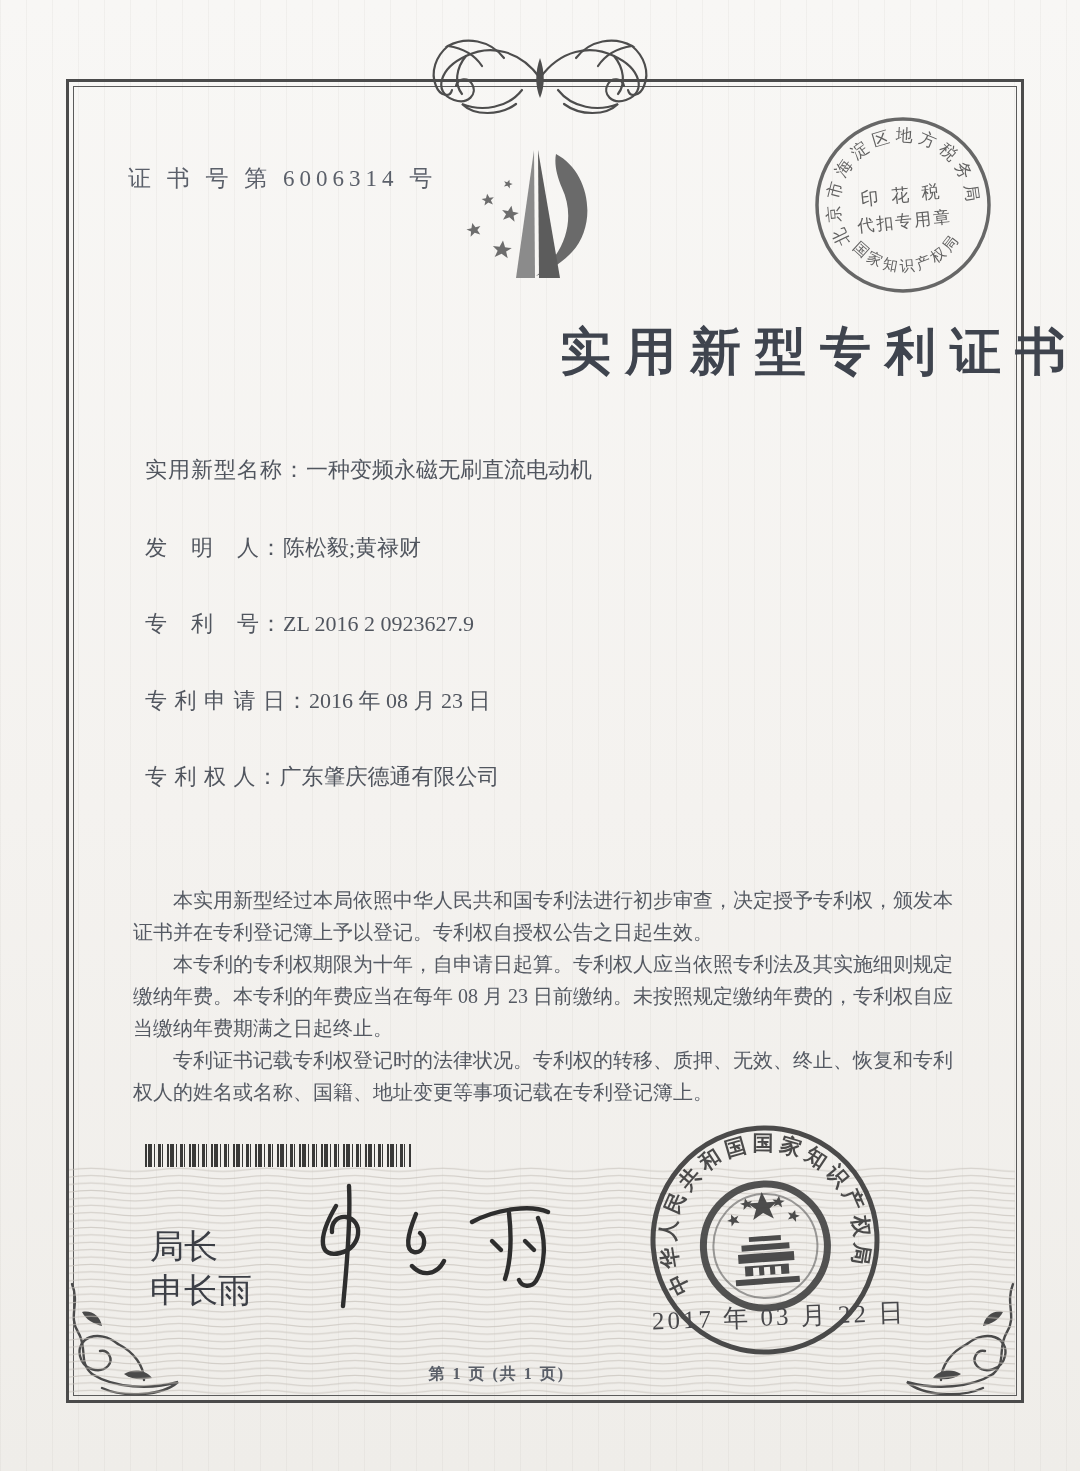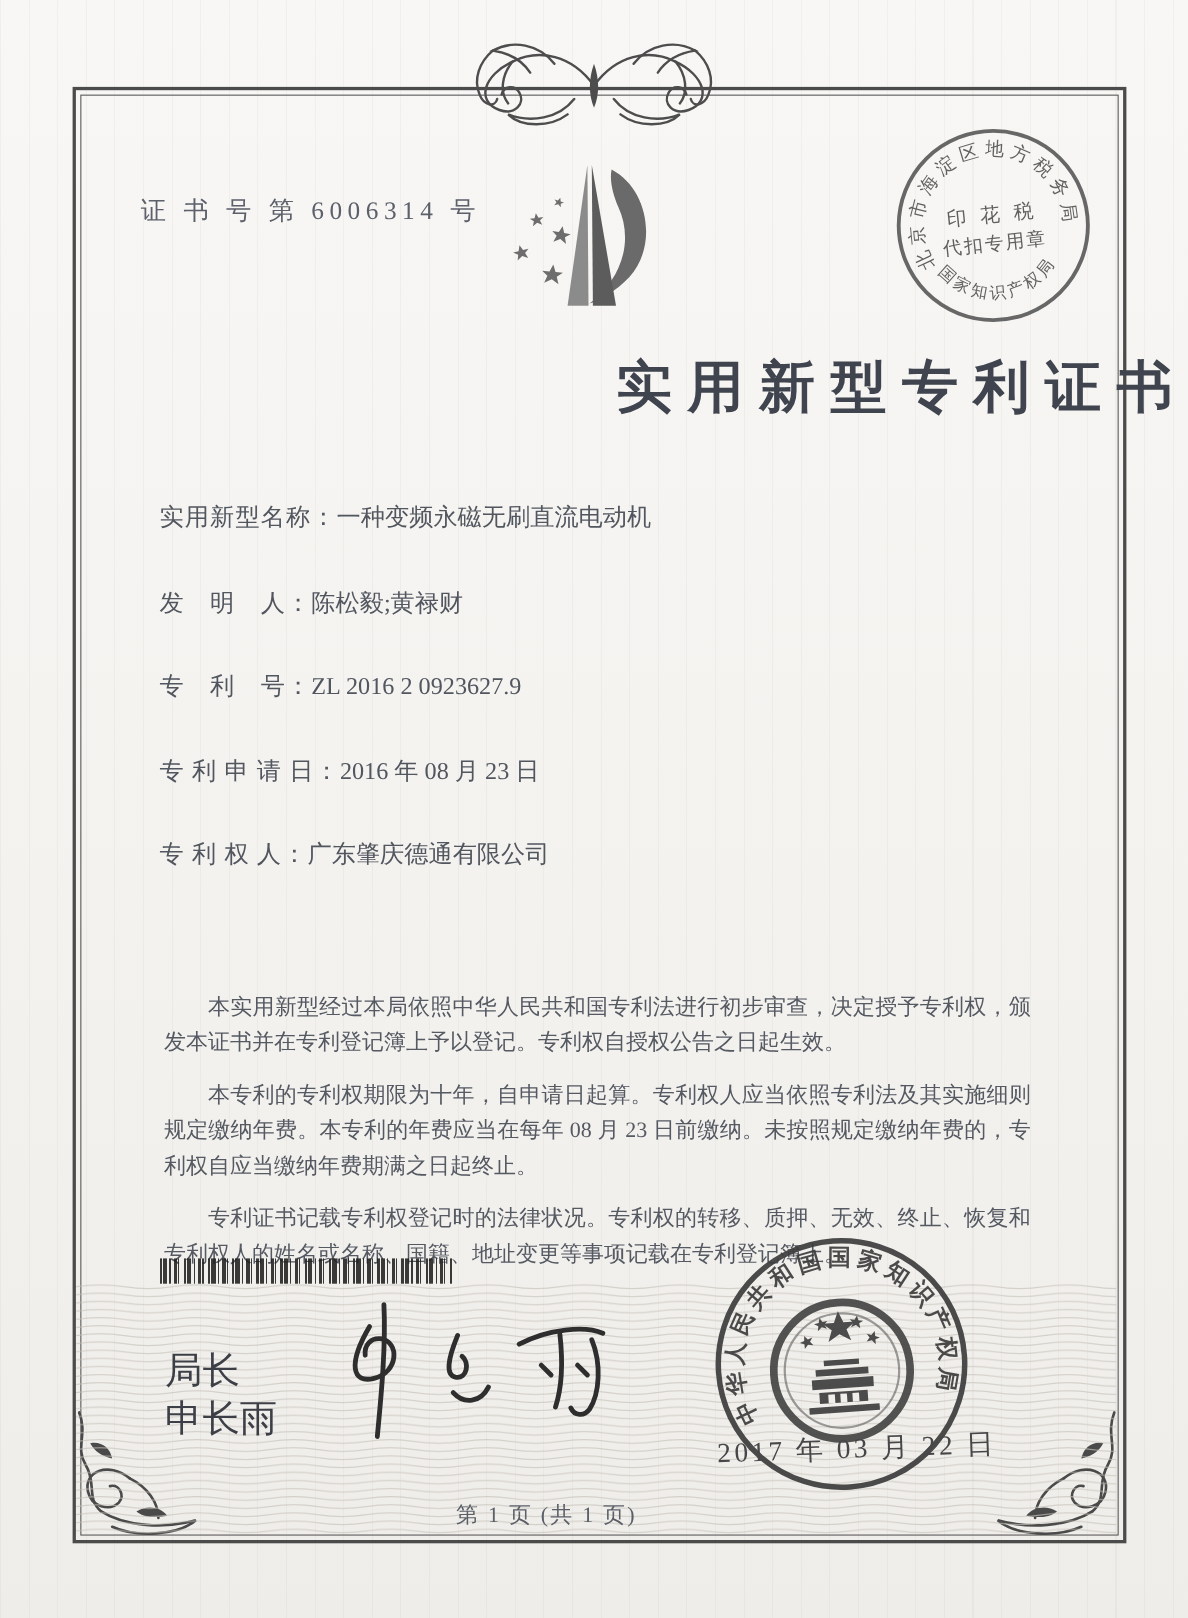--- a/index.html
+++ b/index.html
@@ -11,53 +11,53 @@
   }
   
   .page::before{
     content:"";position:absolute;inset:0;pointer-events:none;
     background:repeating-linear-gradient(90deg,rgba(110,105,95,.055) 0 1px,transparent 1px 26px);
   }
   .frame{
     position:absolute;left:66px;top:79px;width:952px;height:1318px;
     border:3px solid #4b4b4b;outline:1px solid #5a5a5a;outline-offset:-8px;
   }
-  .cert-no{position:absolute;left:128px;top:176px;font-size:23px;letter-spacing:5px;color:#5b606a;}
+  .cert-no{position:absolute;left:128px;top:163px;font-size:23px;letter-spacing:5px;color:#5b606a;}
   .title{
     position:absolute;left:0;top:318px;width:100%;text-align:right;
     font-size:51px;font-weight:bold;letter-spacing:14px;color:#3f444e;
   }
   .field{position:absolute;left:145px;font-size:22px;color:#51565f;white-space:nowrap;}
   .field .flabel{letter-spacing:1px;}
   .f0{top:455px}.f1{top:533px}.f2{top:609px}.f3{top:686px}.f4{top:762px}.f5{top:839px}
   .paras{
     position:absolute;left:133px;top:884px;width:820px;
     font-size:20px;line-height:32px;text-align:justify;color:#545962;
   }
-  .paras p{margin:16px;text-indent:2em;}
+  .paras p{margin:0;text-indent:2em;}
   .barcode{
     position:absolute;left:145px;top:1144px;width:266px;height:23px;
     background:repeating-linear-gradient(90deg,
       #20201f 0 2px,transparent 2px 3px,#20201f 3px 7px,transparent 7px 9px,
       #20201f 9px 10px,transparent 10px 13px,#20201f 13px 16px,transparent 16px 17px,
       #20201f 17px 18px,transparent 18px 22px);
     opacity:.88;
   }
   .band{position:absolute;left:69px;top:1166px;pointer-events:none;}
   .signer{position:absolute;left:150px;top:1224px;font-size:34px;color:#3c3f46;
     font-family:"Liberation Sans","DejaVu Sans",sans-serif;line-height:44px;}
   .signature-svg{position:absolute;left:288px;top:1178px;}
   .tax-stamp{position:absolute;left:793px;top:95px;}
   .sipo-stamp{position:absolute;left:625px;top:1100px;}
   .stamp-date{
     position:absolute;left:652px;top:1300px;font-size:25px;letter-spacing:3px;
     color:#47474a;transform:rotate(-2deg);white-space:nowrap;
   }
   .footer{position:absolute;left:0;top:1364px;width:92%;text-align:center;
-    font-size:20px;letter-spacing:2px;color:#5a5f68;}
+    font-size:16px;letter-spacing:2px;color:#5a5f68;font-weight:bold;}
   .ornament-top{position:absolute;left:370px;top:28px;}
   .corner-bl{position:absolute;left:58px;top:1282px;}
   .corner-br{position:absolute;left:892px;top:1282px;transform:scaleX(-1);}
   .logo{position:absolute;left:452px;top:132px;}
   svg text{font-family:"Liberation Serif","DejaVu Serif",serif;}
 </style>
 </head>
 <body>
 
 <div class="page">

